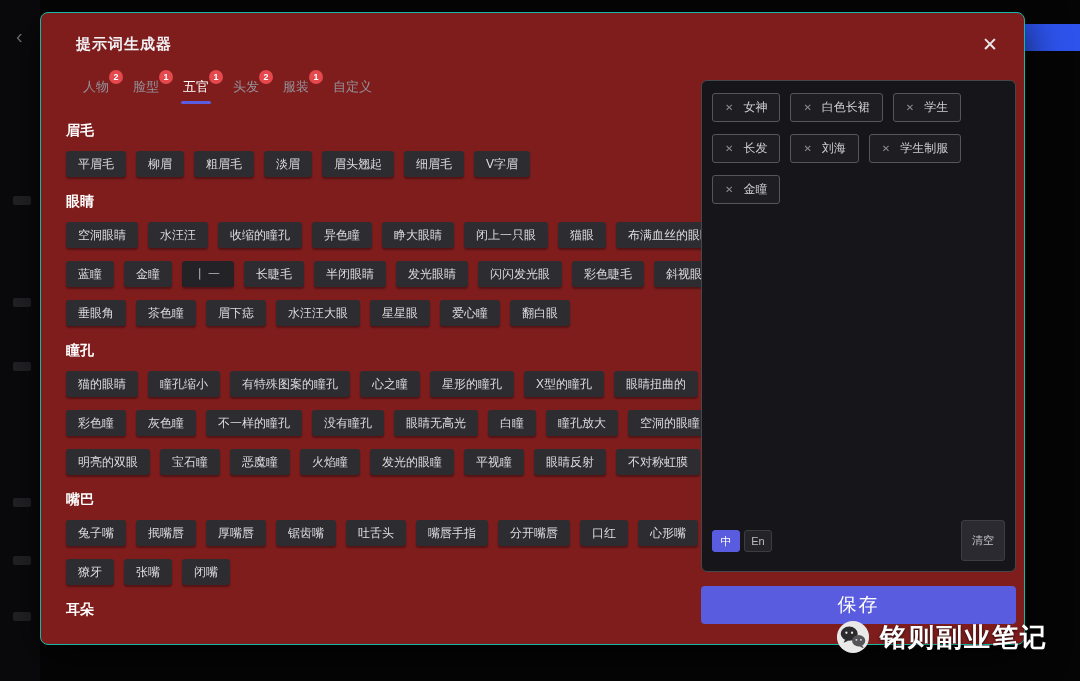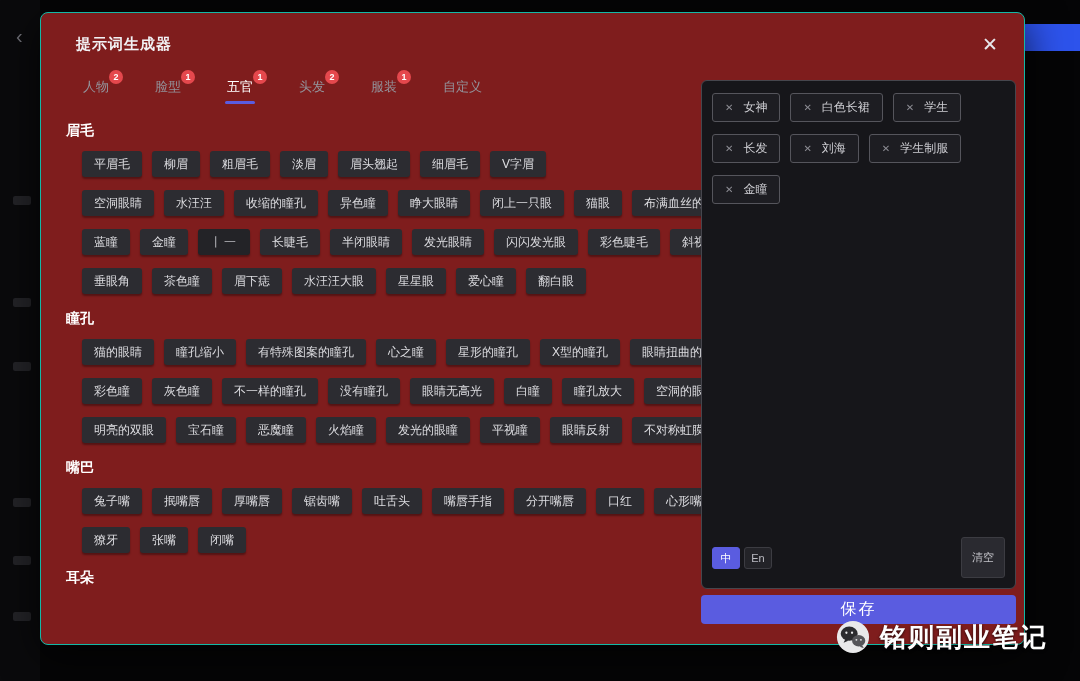--- a/index.html
+++ b/index.html
@@ -19,32 +19,32 @@
     position:absolute; left:40px; top:12px; width:985px; height:633px;
     background:#7f1d1d; border:1px solid #14b8a6; border-radius:8px;
     box-shadow:0 10px 40px rgba(0,0,0,.7); overflow:hidden;
   }
   .modal-header { display:flex; align-items:center; justify-content:space-between; padding:20px 22px 8px 35px; }
   .modal-title { font-size:15px; font-weight:bold; color:#f2f2f5; letter-spacing:1px; }
   .close-x { color:#e8e8ec; font-size:19px; line-height:19px; cursor:pointer; padding:2px 4px; }
 
   .modal-body { display:flex; padding:0 8px 0 20px; height:560px; }
   .left-col { flex:1; padding-left:5px; overflow:hidden; }
-  .tabs { display:flex; gap:42px; margin:10px 0 2px 15px; }
+  .tabs { display:flex; gap:20px; margin:10px 0 2px 15px; }
   .tab { position:relative; font-size:13px; color:#93939b; padding:4px 2px 10px; cursor:pointer; }
   .tab.active { color:#ffffff; }
   .tab.active::after { content:""; position:absolute; left:0; right:0; bottom:2px; height:3px; border-radius:2px; background:var(--accent); }
   .badge {
     position:absolute; top:-4px; right:-12px; min-width:14px; height:14px; padding:0 3px;
     background:var(--badge); border-radius:8px; color:#fff; font-size:9px; line-height:14px;
     text-align:center; font-weight:bold;
   }
 
   .section-title { font-size:14px; font-weight:bold; color:#ffffff; margin:16px 0 11px; }
-  .chip-row { display:flex; gap:10px; margin-bottom:13px;margin-left:16px; }
+  .chip-row { display:flex; gap:10px; margin-bottom:13px; }
   .chip {
     background:#2c2c31; color:#dedee2; font-size:12px; line-height:12px;
     padding:7px 12px; border-radius:3px; white-space:nowrap; cursor:pointer;
     box-shadow:0 2px 2px rgba(0,0,0,.35);
   }
   .chip.edit { background:#232327; color:#bdbdc2; letter-spacing:2px; }
 
   
   .right-col { width:315px; display:flex; flex-direction:column; margin-top:16px; }
   .selected-panel {
@@ -64,22 +64,22 @@
     min-width:28px; height:22px; padding:0 6px; border-radius:3px; border:1px solid #3c3c42;
     background:#232328; color:#bdbdc4; font-size:11px; line-height:20px; text-align:center; cursor:pointer;
   }
   .lang-btn.active { background:var(--accent); border-color:var(--accent); color:#fff; }
   .clear-btn {
     margin-left:auto; background:#2a2a30; border:1px solid #3c3c42; color:#c2c2c8;
     font-size:11px; padding:12px 10px; border-radius:3px; cursor:pointer;
     font-family:"Liberation Sans", sans-serif;
   }
   .save-btn {
-    margin-top:6px; height:29px; border:none; border-radius:4px;
-    background:var(--accent); color:#ffffff; font-size:16px; letter-spacing:2px; cursor:pointer;
+    margin-top:14px; height:38px; border:none; border-radius:4px;
+    background:var(--accent); color:#ffffff; font-size:19px; letter-spacing:2px; cursor:pointer;
     font-family:"Liberation Sans", sans-serif;
   }
 
   
   .watermark {
     position:absolute; right:32px; bottom:26px; display:flex; align-items:flex-start; gap:10px;
     color:#fefefe; font-size:26px; font-weight:bold; letter-spacing:2px;
     text-shadow:0 1px 3px rgba(0,0,0,.8);
   }
   .wm-icon { width:34px; height:34px; }
@@ -117,20 +117,21 @@
           <div class="section-title">眉毛</div>
           <div class="chip-row">
             <div class="chip">平眉毛</div>
             <div class="chip">柳眉</div>
             <div class="chip">粗眉毛</div>
             <div class="chip">淡眉</div>
             <div class="chip">眉头翘起</div>
             <div class="chip">细眉毛</div>
             <div class="chip">V字眉</div>
           </div>
+          <div class="section-title">眼睛</div>
           <div class="chip-row">
             <div class="chip">空洞眼睛</div>
             <div class="chip">水汪汪</div>
             <div class="chip">收缩的瞳孔</div>
             <div class="chip">异色瞳</div>
             <div class="chip">睁大眼睛</div>
             <div class="chip">闭上一只眼</div>
             <div class="chip">猫眼</div>
             <div class="chip">布满血丝的眼睛</div>
           </div>

